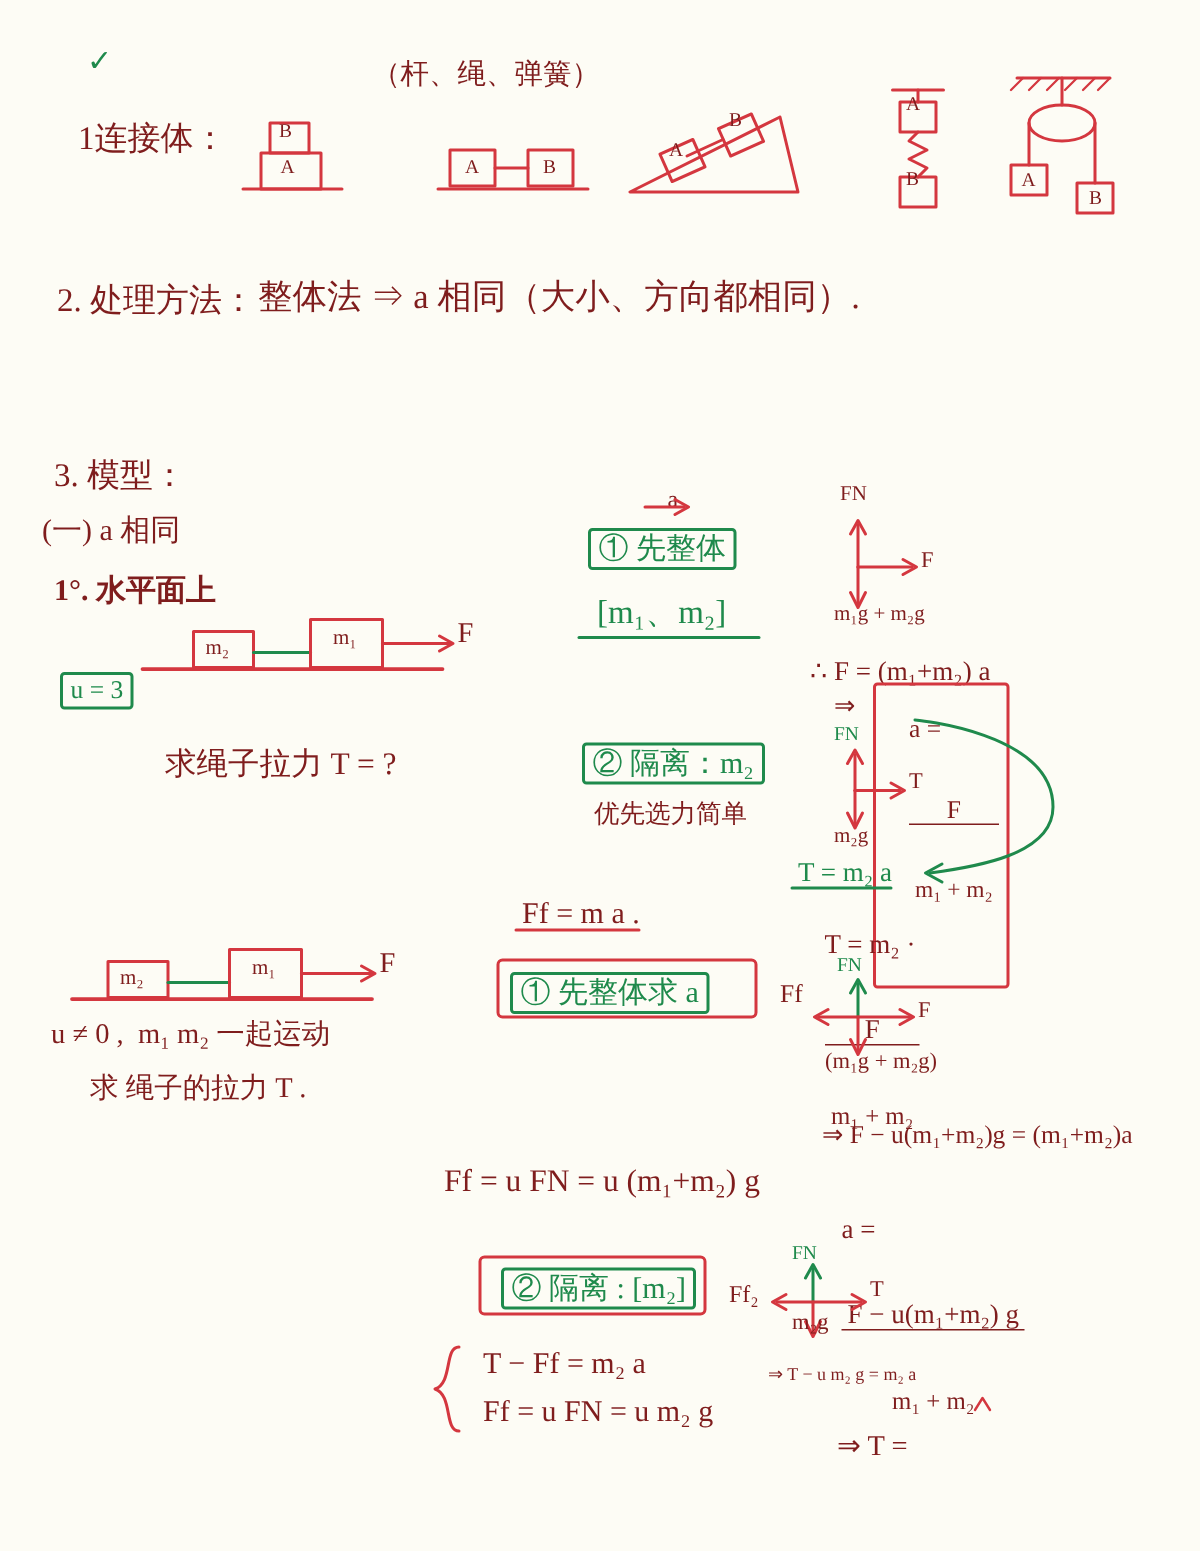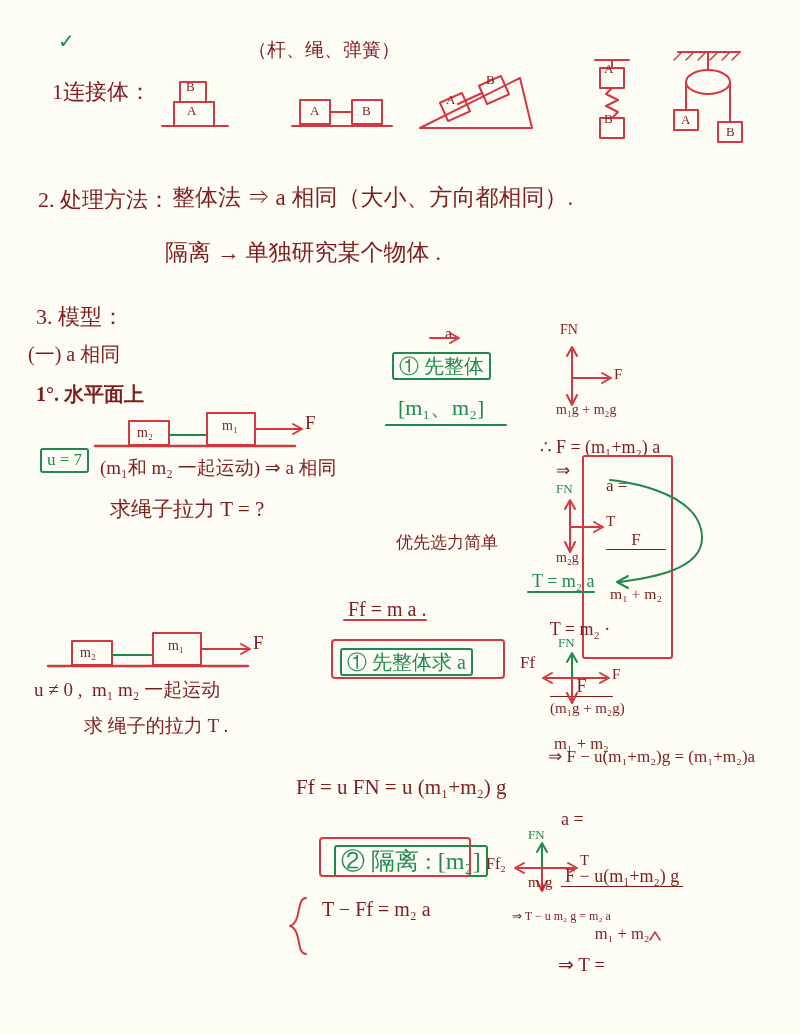--- a/index.html
+++ b/index.html
@@ -81,40 +81,38 @@
     <line class="s" x1="16" y1="32" x2="16" y2="60" stroke="#d4373f" stroke-width="2"></line>
     <line class="s" x1="60" y1="32" x2="60" y2="72" stroke="#d4373f" stroke-width="2"></line>
     <rect class="s" x="4" y="60" width="24" height="20" stroke="#d4373f" stroke-width="2"></rect>
     <rect class="s" x="48" y="72" width="24" height="20" stroke="#d4373f" stroke-width="2"></rect>
   </svg>
   <div class="ink red" style="left:681px;top:113px;font-size:13px;">A</div>
   <div class="ink red" style="left:726px;top:125px;font-size:13px;">B</div>
 
   <div class="ink red" style="left:38px;top:188px;font-size:22px;">2. 处理方法：</div>
   <div class="ink red" style="left:172px;top:185px;font-size:23px;">整体法 ⇒ a 相同（大小、方向都相同）.</div>
-  <div class="ink red" style="left:165px;top:240px;font-size:23px;">隔离 → 单独研究某个物体 .</div>
 
   <div class="ink red" style="left:36px;top:305px;font-size:22px;">3. 模型：</div>
   <div class="ink red" style="left:28px;top:343px;font-size:20px;">(一) a 相同</div>
   <div class="ink red" style="left:36px;top:383px;font-size:20px;font-weight:bold;">1°. 水平面上</div>
 
   <svg style="left:95px;top:405px;width:220px;height:50px;">
     <rect class="s" x="34" y="16" width="40" height="24" stroke="#d4373f" stroke-width="2"></rect>
     <line class="s" x1="74" y1="30" x2="112" y2="30" stroke="#1f8a4c" stroke-width="2"></line>
     <rect class="s" x="112" y="8" width="48" height="32" stroke="#d4373f" stroke-width="2"></rect>
     <line class="s" x1="0" y1="41" x2="200" y2="41" stroke="#d4373f" stroke-width="2.5"></line>
     <line class="s" x1="160" y1="24" x2="205" y2="24" stroke="#d4373f" stroke-width="2"></line>
     <path class="s" d="M198,19 L207,24 L198,29" stroke="#d4373f" stroke-width="2"></path>
   </svg>
   <div class="ink red" style="left:137px;top:425px;font-size:14px;">m₂</div>
   <div class="ink red" style="left:222px;top:418px;font-size:14px;">m₁</div>
   <div class="ink red" style="left:305px;top:413px;font-size:19px;">F</div>
 
-  <div class="ink green greenbox" style="left:40px;top:448px;font-size:17px;">u = 7</div>
-  <div class="ink red" style="left:100px;top:458px;font-size:19px;">(m₁和 m₂ 一起运动) ⇒ a 相同</div>
+  <div class="ink green greenbox" style="left:40px;top:448px;font-size:17px;">u = 3</div>
   <div class="ink red" style="left:110px;top:498px;font-size:21px;">求绳子拉力 T = ?</div>
 
   <div class="ink green greenbox" style="left:392px;top:352px;font-size:20px;">① 先整体</div>
   <div class="ink green" style="left:398px;top:396px;font-size:22px;">[m₁、m₂]</div>
   <svg style="left:386px;top:340px;width:130px;height:100px;">
     <line class="s" x1="0" y1="85" x2="120" y2="85" stroke="#1f8a4c" stroke-width="2"></line>
   </svg>
 
   <div class="ink red" style="left:445px;top:325px;font-size:16px;">a</div>
   <svg style="left:430px;top:332px;width:40px;height:14px;">
@@ -138,20 +136,21 @@
   <div class="ink red" style="left:556px;top:462px;font-size:17px;">⇒</div>
 
   <div class="ink red redbox" style="left:582px;top:455px;font-size:17px;">
     <span>a =</span>
     <span class="frac">
       <span class="num">F</span>
       <span class="den">m₁ + m₂</span>
     </span>
   </div>
 
+  <div class="ink green greenbox" style="left:388px;top:495px;font-size:20px;">② 隔离：m₂</div>
   <div class="ink red" style="left:396px;top:534px;font-size:17px;">优先选力简单</div>
 
   <svg style="left:548px;top:495px;width:100px;height:70px;">
     <line class="s" x1="22" y1="32" x2="22" y2="8" stroke="#d4373f" stroke-width="2"></line>
     <path class="s" d="M17,14 L22,5 L27,14" stroke="#d4373f" stroke-width="2"></path>
     <line class="s" x1="22" y1="32" x2="52" y2="32" stroke="#d4373f" stroke-width="2"></line>
     <path class="s" d="M46,27 L55,32 L46,37" stroke="#d4373f" stroke-width="2"></path>
     <line class="s" x1="22" y1="32" x2="22" y2="54" stroke="#d4373f" stroke-width="2"></line>
     <path class="s" d="M17,47 L22,57 L27,47" stroke="#d4373f" stroke-width="2"></path>
   </svg>
@@ -182,21 +181,21 @@
     <rect class="s" x="105" y="8" width="48" height="32" stroke="#d4373f" stroke-width="2"></rect>
     <line class="s" x1="0" y1="41" x2="200" y2="41" stroke="#d4373f" stroke-width="2.5"></line>
     <line class="s" x1="153" y1="24" x2="200" y2="24" stroke="#d4373f" stroke-width="2"></line>
     <path class="s" d="M193,19 L202,24 L193,29" stroke="#d4373f" stroke-width="2"></path>
   </svg>
   <div class="ink red" style="left:80px;top:645px;font-size:14px;">m₂</div>
   <div class="ink red" style="left:168px;top:638px;font-size:14px;">m₁</div>
   <div class="ink red" style="left:253px;top:633px;font-size:19px;">F</div>
 
   <div class="ink red" style="left:34px;top:680px;font-size:19px;">u ≠ 0 ,  m₁ m₂ 一起运动</div>
-  <div class="ink red" style="left:60px;top:716px;font-size:19px;margin-left:24px;">求 绳子的拉力 T .</div>
+  <div class="ink red" style="left:60px;top:716px;font-size:19px;">求 绳子的拉力 T .</div>
 
   <div class="ink red" style="left:348px;top:598px;font-size:20px;">Ff = m a .</div>
   <svg style="left:344px;top:618px;width:100px;height:10px;">
     <line class="s" x1="0" y1="2" x2="82" y2="2" stroke="#d4373f" stroke-width="2"></line>
   </svg>
 
   <div class="ink green greenbox" style="left:340px;top:648px;font-size:20px;">① 先整体求 a</div>
   <svg style="left:332px;top:640px;width:180px;height:44px;">
     <rect class="s" x="0" y="0" width="172" height="38" stroke="#d4373f" stroke-width="2" rx="3"></rect>
   </svg>
@@ -221,21 +220,21 @@
   <div class="ink red" style="left:548px;top:748px;font-size:17px;">⇒ F − u(m₁+m₂)g = (m₁+m₂)a</div>
 
   <div class="ink red" style="left:543px;top:790px;font-size:18px;">
     <span>a =</span>
     <span class="frac">
       <span class="num">F − u(m₁+m₂) g</span>
       <span class="den">m₁ + m₂</span>
     </span>
   </div>
 
-  <div class="ink green greenbox" style="left:334px;top:845px;font-size:24px;">② 隔离 : [m₂]</div>
+  <div class="ink green greenbox" style="left:334px;top:845px;font-size:20px;">② 隔离 : [m₂]</div>
   <svg style="left:320px;top:838px;width:180px;height:44px;">
     <rect class="s" x="0" y="0" width="150" height="38" stroke="#d4373f" stroke-width="2" rx="3"></rect>
   </svg>
 
   <div class="ink red" style="left:486px;top:855px;font-size:16px;">Ff₂</div>
   <svg style="left:518px;top:840px;width:110px;height:70px;">
     <line class="s" x1="24" y1="28" x2="24" y2="6" stroke="#1f8a4c" stroke-width="2"></line>
     <path class="s" d="M19,12 L24,3 L29,12" stroke="#1f8a4c" stroke-width="2"></path>
     <line class="s" x1="24" y1="28" x2="0" y2="28" stroke="#d4373f" stroke-width="2"></line>
     <path class="s" d="M6,23 L-3,28 L6,33" stroke="#d4373f" stroke-width="2"></path>
@@ -245,19 +244,20 @@
     <path class="s" d="M19,41 L24,51 L29,41" stroke="#d4373f" stroke-width="2"></path>
   </svg>
   <div class="ink green" style="left:528px;top:828px;font-size:13px;">FN</div>
   <div class="ink red" style="left:580px;top:852px;font-size:15px;">T</div>
   <div class="ink red" style="left:528px;top:874px;font-size:15px;">m₂g</div>
 
   <svg style="left:288px;top:898px;width:30px;height:60px;">
     <path class="s" d="M18,0 C8,0 14,24 2,28 C14,32 8,56 18,56" stroke="#d4373f" stroke-width="2"></path>
   </svg>
   <div class="ink red" style="left:322px;top:898px;font-size:20px;">T − Ff = m₂ a</div>
+  <div class="ink red" style="left:322px;top:930px;font-size:20px;">Ff = u FN = u m₂ g</div>
   <div class="ink red" style="left:512px;top:910px;font-size:12px;">⇒ T − u m₂ g = m₂ a</div>
   <div class="ink red" style="left:558px;top:955px;font-size:19px;">⇒ T =</div>
   <svg style="left:648px;top:930px;width:20px;height:14px;">
     <path class="s" d="M2,10 L7,2 L12,10" stroke="#d4373f" stroke-width="1.6"></path>
   </svg>
 
 </div>
 
 </body></html>

